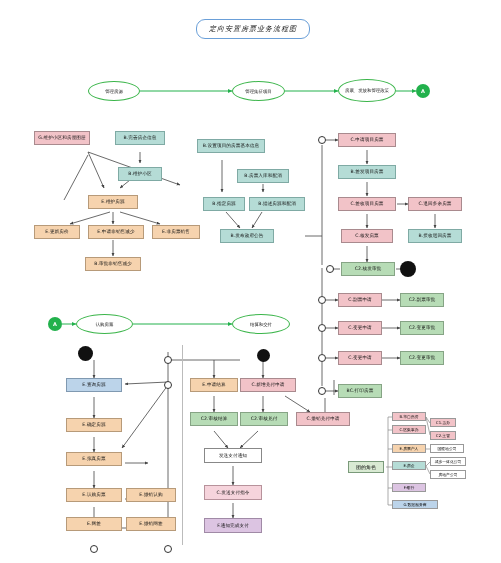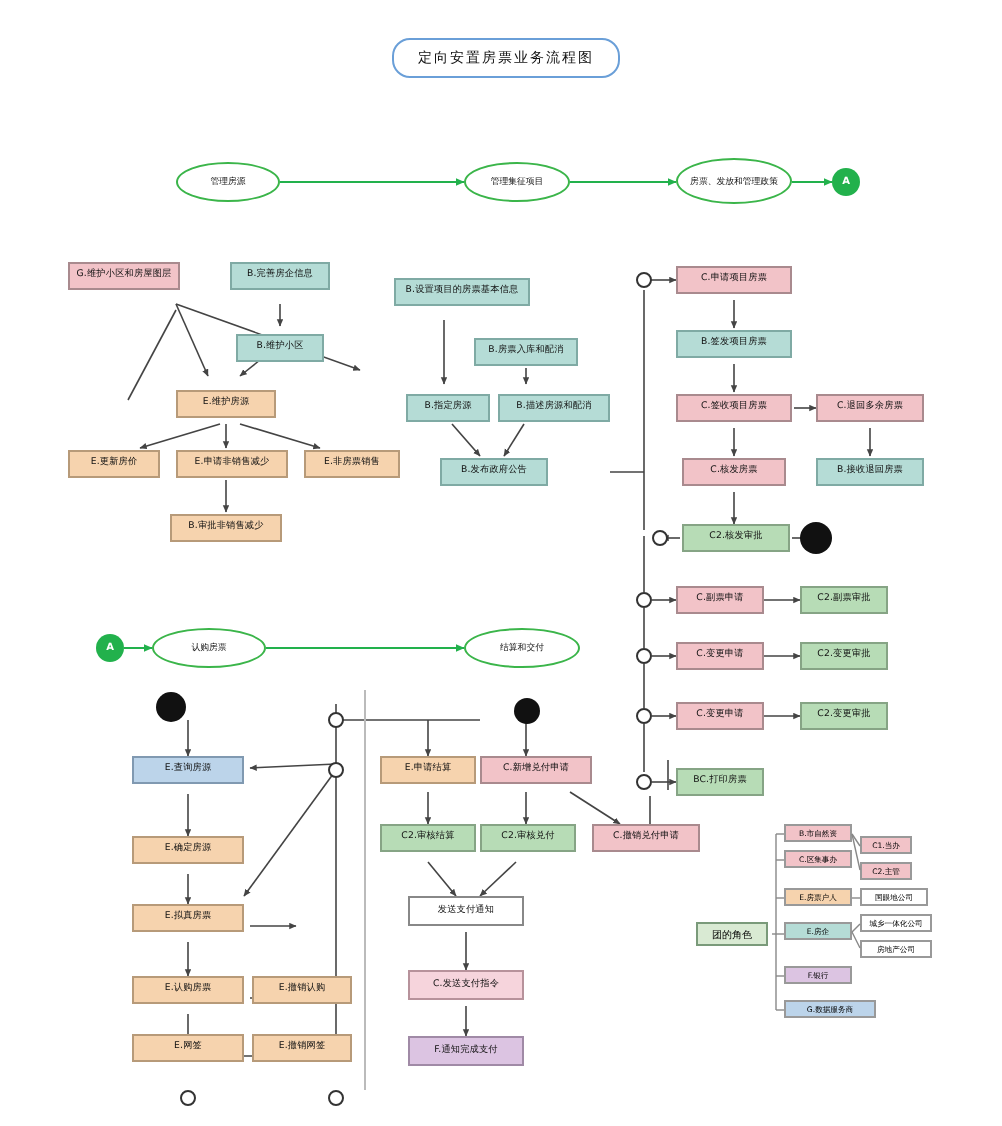--- a/index.html
+++ b/index.html
@@ -51,21 +51,21 @@
     position:absolute;border-radius:50%;
     border:1px solid #333;background:#fff;box-sizing:border-box;
   }
   .blackdot{position:absolute;border-radius:50%;background:#111;}
   .title{
     position:absolute;
     border:1px solid #6a9fd8;
     border-radius:9px;
     background:#fff;
     display:flex;align-items:center;justify-content:center;
-    font-size:7px;color:#111;letter-spacing:1px;white-space:nowrap;
+    font-size:7px;color:#111;letter-spacing:1px;white-space:nowrap;font-style:italic;
   }
   .legendbox{
     position:absolute;box-sizing:border-box;
     border:1px solid #7a9a7a;background:#d9ead3;
     display:flex;align-items:center;justify-content:center;
     font-size:5px;white-space:nowrap;
   }
   .legitem{
     position:absolute;box-sizing:border-box;
     border:1px solid #999;

